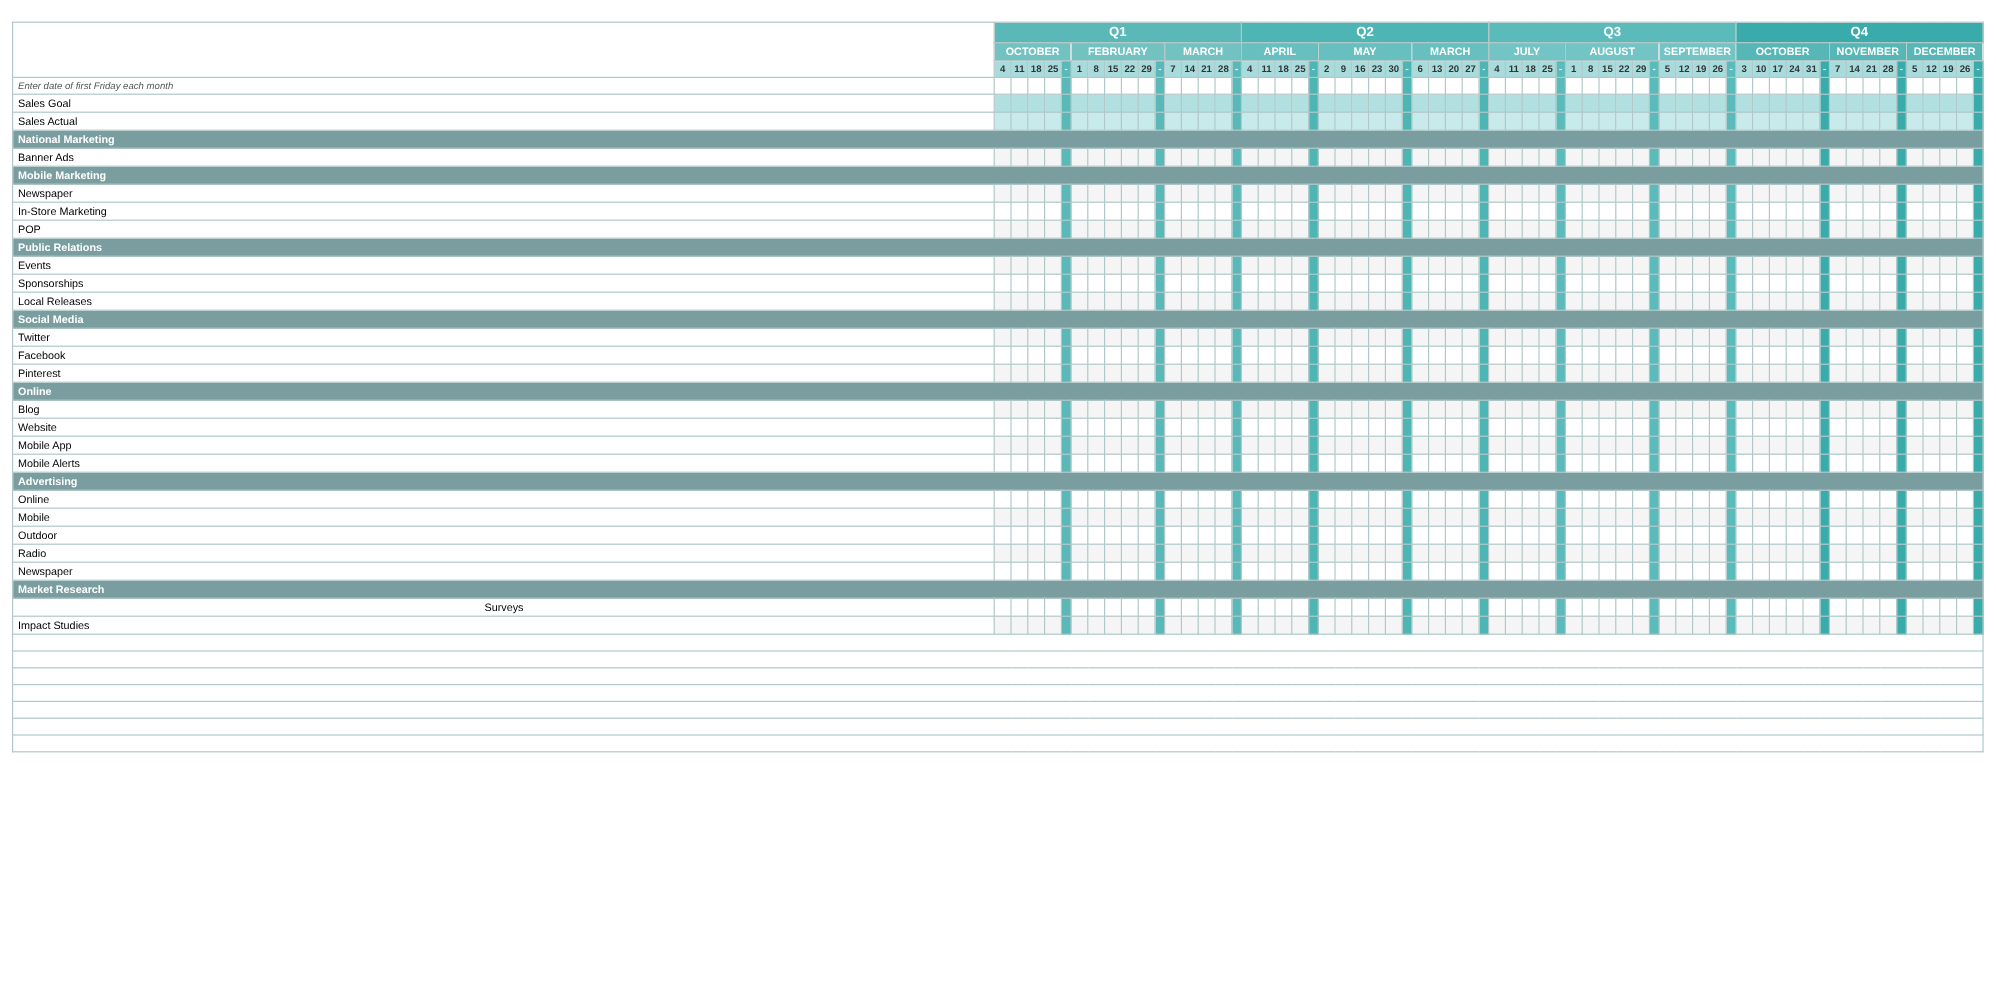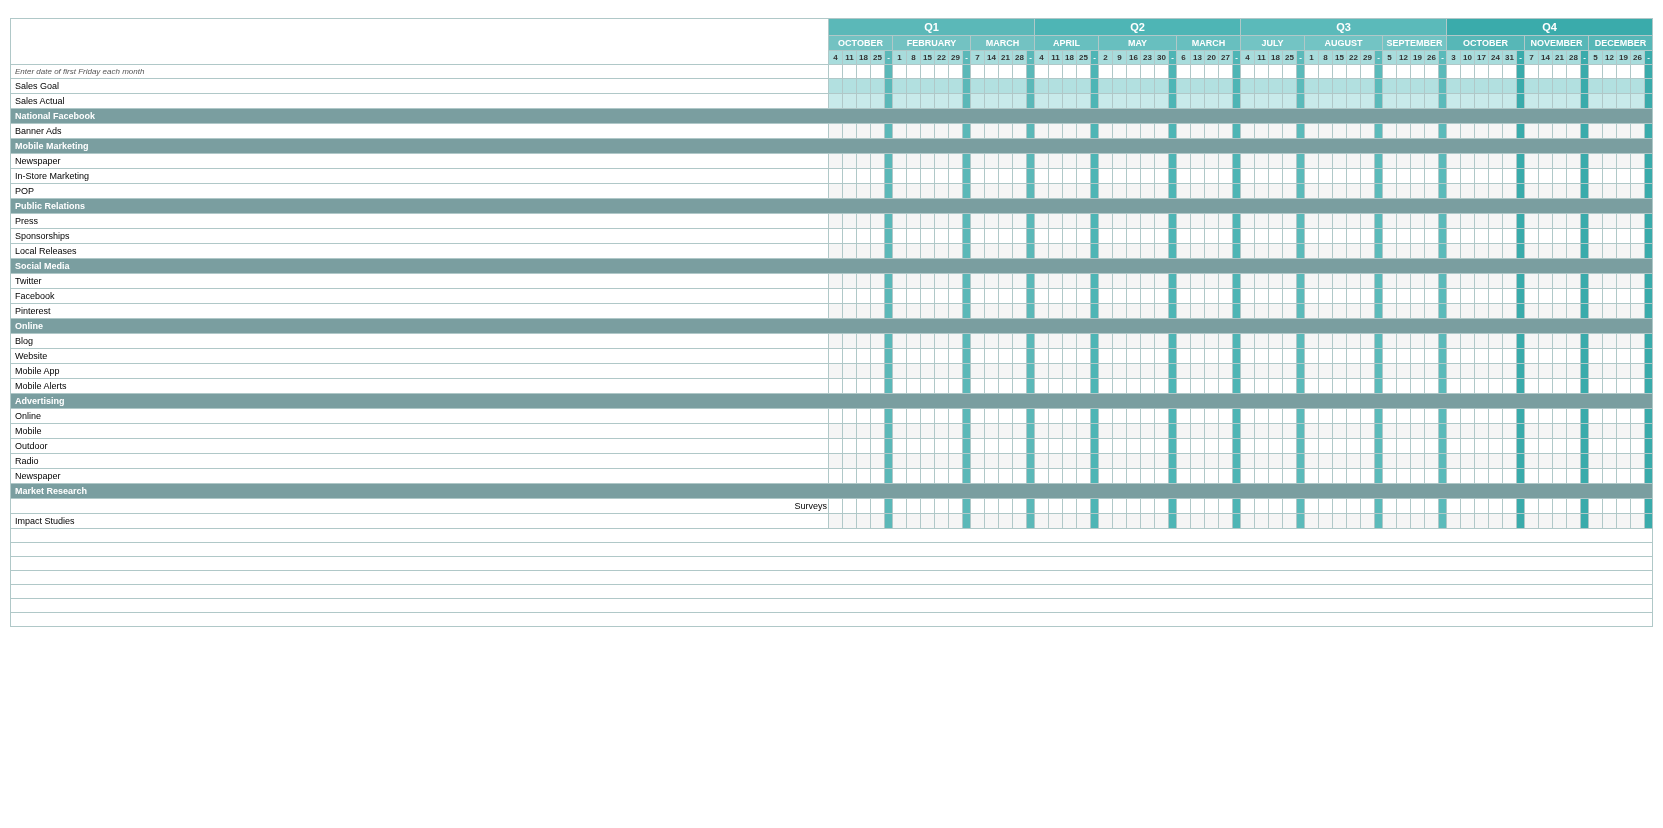--- a/index.html
+++ b/index.html
@@ -319,21 +319,21 @@
           <td style="background: rgb(200, 234, 234); border: 1px solid rgb(176, 200, 200); width: 14px;"></td>
           <td style="background: rgb(200, 234, 234); border: 1px solid rgb(176, 200, 200); width: 14px;"></td>
           <td style="background: rgb(58, 171, 171); border: 1px solid rgb(176, 200, 200); width: 8px;"></td>
           <td style="background: rgb(200, 234, 234); border: 1px solid rgb(176, 200, 200); width: 14px;"></td>
           <td style="background: rgb(200, 234, 234); border: 1px solid rgb(176, 200, 200); width: 14px;"></td>
           <td style="background: rgb(200, 234, 234); border: 1px solid rgb(176, 200, 200); width: 14px;"></td>
           <td style="background: rgb(200, 234, 234); border: 1px solid rgb(176, 200, 200); width: 14px;"></td>
           <td style="background: rgb(58, 171, 171); border: 1px solid rgb(176, 200, 200); width: 8px;"></td>
         </tr>
         <tr>
-          <td colspan="65" style="background: rgb(122, 158, 160); color: rgb(255, 255, 255); font-weight: bold; text-align: left; padding-left: 4px; border: 1px solid rgb(176, 200, 200); font-size: 9px; height: 14px;">National Facebook</td>
+          <td colspan="65" style="background: rgb(122, 158, 160); color: rgb(255, 255, 255); font-weight: bold; text-align: left; padding-left: 4px; border: 1px solid rgb(176, 200, 200); font-size: 9px; height: 14px;">National Marketing</td>
         </tr>
         <tr>
           <td style="text-align: left; padding-left: 4px; border: 1px solid rgb(176, 200, 200); font-size: 9px; height: 14px; min-width: 130px;">Banner Ads</td>
           <td style="background: rgb(245, 245, 245); border: 1px solid rgb(176, 200, 200); width: 14px;"></td>
           <td style="background: rgb(245, 245, 245); border: 1px solid rgb(176, 200, 200); width: 14px;"></td>
           <td style="background: rgb(245, 245, 245); border: 1px solid rgb(176, 200, 200); width: 14px;"></td>
           <td style="background: rgb(245, 245, 245); border: 1px solid rgb(176, 200, 200); width: 14px;"></td>
           <td style="background: rgb(91, 184, 184); border: 1px solid rgb(176, 200, 200); width: 8px;"></td>
           <td style="background: rgb(245, 245, 245); border: 1px solid rgb(176, 200, 200); width: 14px;"></td>
           <td style="background: rgb(245, 245, 245); border: 1px solid rgb(176, 200, 200); width: 14px;"></td>
@@ -596,21 +596,21 @@
           <td style="background: rgb(245, 245, 245); border: 1px solid rgb(176, 200, 200); width: 14px;"></td>
           <td style="background: rgb(245, 245, 245); border: 1px solid rgb(176, 200, 200); width: 14px;"></td>
           <td style="background: rgb(245, 245, 245); border: 1px solid rgb(176, 200, 200); width: 14px;"></td>
           <td style="background: rgb(245, 245, 245); border: 1px solid rgb(176, 200, 200); width: 14px;"></td>
           <td style="background: rgb(58, 171, 171); border: 1px solid rgb(176, 200, 200); width: 8px;"></td>
         </tr>
         <tr>
           <td colspan="65" style="background: rgb(122, 158, 160); color: rgb(255, 255, 255); font-weight: bold; text-align: left; padding-left: 4px; border: 1px solid rgb(176, 200, 200); font-size: 9px; height: 14px;">Public Relations</td>
         </tr>
         <tr>
-          <td style="text-align: left; padding-left: 4px; border: 1px solid rgb(176, 200, 200); font-size: 9px; height: 14px; min-width: 130px;">Press</td>
+          <td style="text-align: left; padding-left: 4px; border: 1px solid rgb(176, 200, 200); font-size: 9px; height: 14px; min-width: 130px;">Events</td>
           <td style="background: rgb(245, 245, 245); border: 1px solid rgb(176, 200, 200); width: 14px;"></td>
           <td style="background: rgb(245, 245, 245); border: 1px solid rgb(176, 200, 200); width: 14px;"></td>
           <td style="background: rgb(245, 245, 245); border: 1px solid rgb(176, 200, 200); width: 14px;"></td>
           <td style="background: rgb(245, 245, 245); border: 1px solid rgb(176, 200, 200); width: 14px;"></td>
           <td style="background: rgb(91, 184, 184); border: 1px solid rgb(176, 200, 200); width: 8px;"></td>
           <td style="background: rgb(245, 245, 245); border: 1px solid rgb(176, 200, 200); width: 14px;"></td>
           <td style="background: rgb(245, 245, 245); border: 1px solid rgb(176, 200, 200); width: 14px;"></td>
           <td style="background: rgb(245, 245, 245); border: 1px solid rgb(176, 200, 200); width: 14px;"></td>
           <td style="background: rgb(245, 245, 245); border: 1px solid rgb(176, 200, 200); width: 14px;"></td>
           <td style="background: rgb(245, 245, 245); border: 1px solid rgb(176, 200, 200); width: 14px;"></td>
@@ -1613,21 +1613,21 @@
           <td style="background: rgb(255, 255, 255); border: 1px solid rgb(176, 200, 200); width: 14px;"></td>
           <td style="background: rgb(255, 255, 255); border: 1px solid rgb(176, 200, 200); width: 14px;"></td>
           <td style="background: rgb(255, 255, 255); border: 1px solid rgb(176, 200, 200); width: 14px;"></td>
           <td style="background: rgb(255, 255, 255); border: 1px solid rgb(176, 200, 200); width: 14px;"></td>
           <td style="background: rgb(58, 171, 171); border: 1px solid rgb(176, 200, 200); width: 8px;"></td>
         </tr>
         <tr>
           <td colspan="65" style="background: rgb(122, 158, 160); color: rgb(255, 255, 255); font-weight: bold; text-align: left; padding-left: 4px; border: 1px solid rgb(176, 200, 200); font-size: 9px; height: 14px;">Market Research</td>
         </tr>
         <tr>
-          <td style="text-align: right; padding-left: 2px; border: 1px solid rgb(176, 200, 200); font-size: 9px; height: 14px; min-width: 130px;">Surveys</td>
+          <td style="text-align: center; padding-left: 2px; border: 1px solid rgb(176, 200, 200); font-size: 9px; height: 14px; min-width: 130px;">Surveys</td>
           <td style="background: rgb(255, 255, 255); border: 1px solid rgb(176, 200, 200); width: 14px;"></td>
           <td style="background: rgb(255, 255, 255); border: 1px solid rgb(176, 200, 200); width: 14px;"></td>
           <td style="background: rgb(255, 255, 255); border: 1px solid rgb(176, 200, 200); width: 14px;"></td>
           <td style="background: rgb(255, 255, 255); border: 1px solid rgb(176, 200, 200); width: 14px;"></td>
           <td style="background: rgb(91, 184, 184); border: 1px solid rgb(176, 200, 200); width: 8px;"></td>
           <td style="background: rgb(255, 255, 255); border: 1px solid rgb(176, 200, 200); width: 14px;"></td>
           <td style="background: rgb(255, 255, 255); border: 1px solid rgb(176, 200, 200); width: 14px;"></td>
           <td style="background: rgb(255, 255, 255); border: 1px solid rgb(176, 200, 200); width: 14px;"></td>
           <td style="background: rgb(255, 255, 255); border: 1px solid rgb(176, 200, 200); width: 14px;"></td>
           <td style="background: rgb(255, 255, 255); border: 1px solid rgb(176, 200, 200); width: 14px;"></td>

